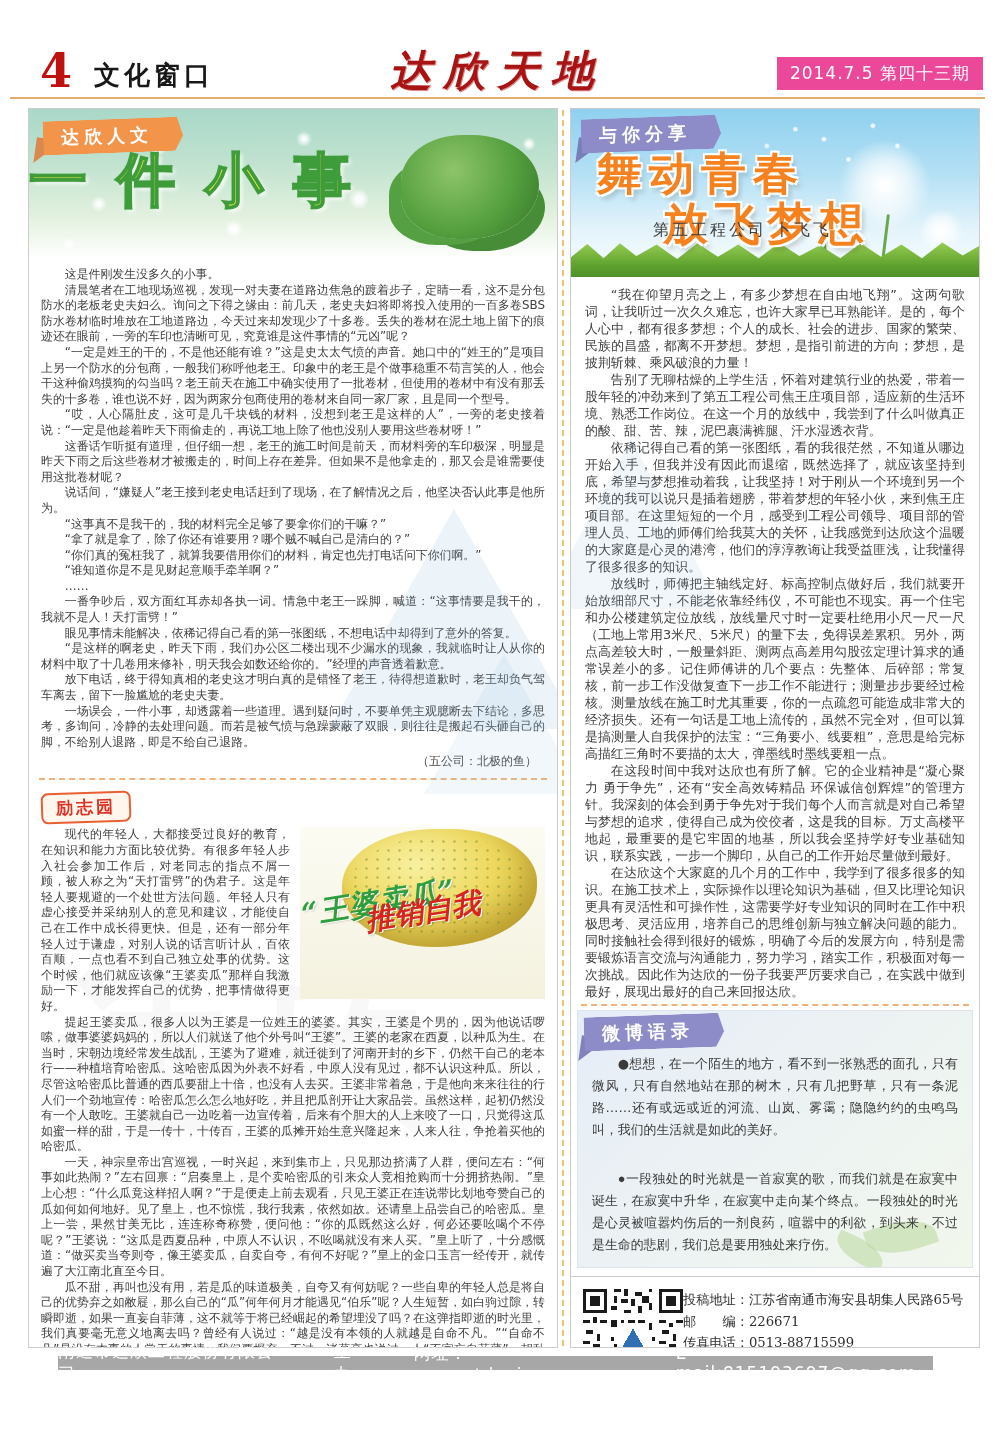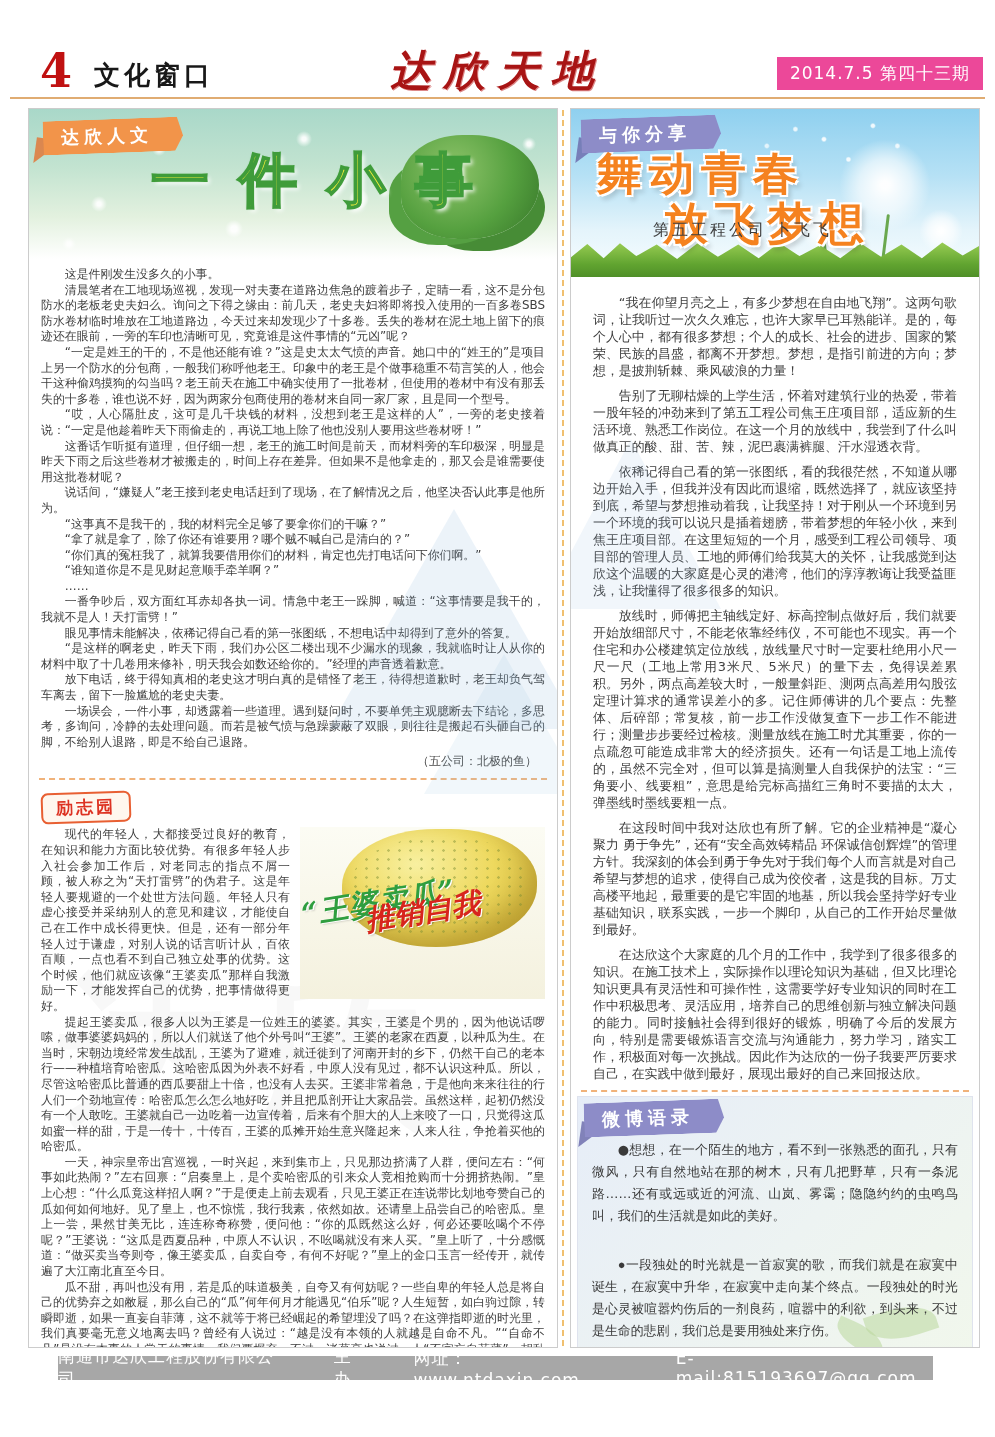--- a/index.html
+++ b/index.html
@@ -53,21 +53,21 @@
     radial-gradient(circle at 275px 30px, rgba(255,255,255,.9) 2px, rgba(255,255,255,.3) 6px, transparent 8px),
     radial-gradient(circle at 330px 90px, rgba(255,255,255,.9) 3px, rgba(255,255,255,.35) 8px, transparent 10px),
     radial-gradient(circle at 395px 50px, rgba(255,255,255,.9) 2px, rgba(255,255,255,.3) 5px, transparent 7px),
     radial-gradient(circle at 455px 115px, rgba(255,255,255,.9) 2px, rgba(255,255,255,.3) 6px, transparent 8px),
     radial-gradient(circle at 500px 35px, rgba(255,255,255,.9) 2px, rgba(255,255,255,.3) 5px, transparent 7px),
     radial-gradient(circle at 40px 135px, rgba(255,255,255,.8) 2px, rgba(255,255,255,.25) 5px, transparent 7px); }
   .tree1 { position:absolute; right:18px; top:26px; width:138px; height:104px;
     background:radial-gradient(circle at 38% 34%, #8ec46a 0%, #55a03f 55%, #3c7e2d 90%);
     border-radius:48% 52% 56% 44%;
     box-shadow:-20px 14px 0 -8px #55a042, 16px 22px 0 -10px #478c36; }
-  .title1 { position:absolute; left:0; right:54px; top:42px; text-align:right; z-index:3;
+  .title1 { position:absolute; left:0; right:54px; top:42px; text-align:left; z-index:3;
     font-size:58px; line-height:1; font-weight:bold; letter-spacing:30px; color:#f7ee3b;
     font-family:"DejaVu Serif","Liberation Serif",serif;
     -webkit-text-stroke:2px #3f9c3a;
     text-shadow:0 0 2px #3f9c3a, 3px 3px 4px rgba(255,255,255,.9); }
 
   
   .art1-body { padding:8px 12px 0; font-size:11.9px; line-height:15.6px; text-align:justify; }
   .art1-body p { margin:0; text-indent:2em; }
   .byline1 { text-align:right; padding:3px 20px 4px; font-size:12px; color:#4a4a4a; }
   .sep-dashed { border-top:2px dashed #f0b27a; margin:4px 10px; }
@@ -126,21 +126,21 @@
     radial-gradient(circle at 80% 22%, rgba(255,255,255,.8) 1.5px, transparent 3px),
     radial-gradient(circle at 48% 22%, rgba(255,255,255,.7) 1.5px, transparent 3px); }
   .title3 { position:absolute; left:26px; top:40px; z-index:3; color:#f5821f; font-weight:bold;
     font-size:45px; line-height:1.12; letter-spacing:7px;
     text-shadow:2px 2px 0 #fff,-2px -2px 0 #fff,2px -2px 0 #fff,-2px 2px 0 #fff,4px 5px 5px rgba(0,0,0,.18); }
   .title3 .line2 { display:block; margin-left:66px; }
   .byline3 { position:absolute; left:82px; bottom:36px; z-index:3; font-size:16px;
     color:#3f3f3f; letter-spacing:3px; }
 
   .art3-body { padding:9px 14px 0; font-size:12.9px; line-height:17px; text-align:justify; }
-  .art3-body p { margin:8px; text-indent:2em; }
+  .art3-body p { margin:0; text-indent:2em; }
 
   
   .weibo { position:relative; margin:4px 6px 0; border:1px solid #dfe3ee; min-height:196px;
     background:linear-gradient(135deg,#e6edf8 0%,#edf3f2 55%,#f1f7ec 100%);
     padding:42px 14px 10px; overflow:hidden; }
   .weibo .ribbon { top:4px; left:6px; position:absolute; }
   .weibo-quote { margin:0; font-size:12.9px; line-height:22px; text-align:justify;
     color:#3a3a3a; text-indent:2em; position:relative; z-index:2; }
   .weibo-quote + .weibo-quote { margin-top:28px;font-family:Liberation Mono, monospace; }
   .leaf { position:absolute; background:#b9d79c; opacity:.55; border-radius:0 70% 0 70%; z-index:1; }
@@ -150,21 +150,21 @@
   
   .sep-solid { border-top:1px solid #c9c9c9; margin:8px 0 0; }
   .contact { display:flex; padding:12px 8px 0 12px; align-items:flex-start; }
   .qr { flex:none; width:100px; height:100px; }
   .contact-info { flex:1; font-size:13.2px; line-height:21.5px; color:#2e2e2e;
     font-family:"DejaVu Serif","Liberation Serif",serif; }
   .contact-info .row { white-space:nowrap; }
   .qr-note { margin-top:9px; }
 
   
-  .footer-bar { position:absolute; left:58px; right:62px; top:1356px; height:24px;
+  .footer-bar { position:absolute; left:58px; right:62px; top:1356px; height:14px;
     background:#a7a7a7; color:#fff; display:flex; align-items:center; justify-content:center;
     gap:44px; font-size:17px; letter-spacing:1px; }
 </style>
 </head>
 <body>
 
 <div class="page">
 
   <div class="page-num">4</div>
   <div class="section-title">文化窗口</div>

